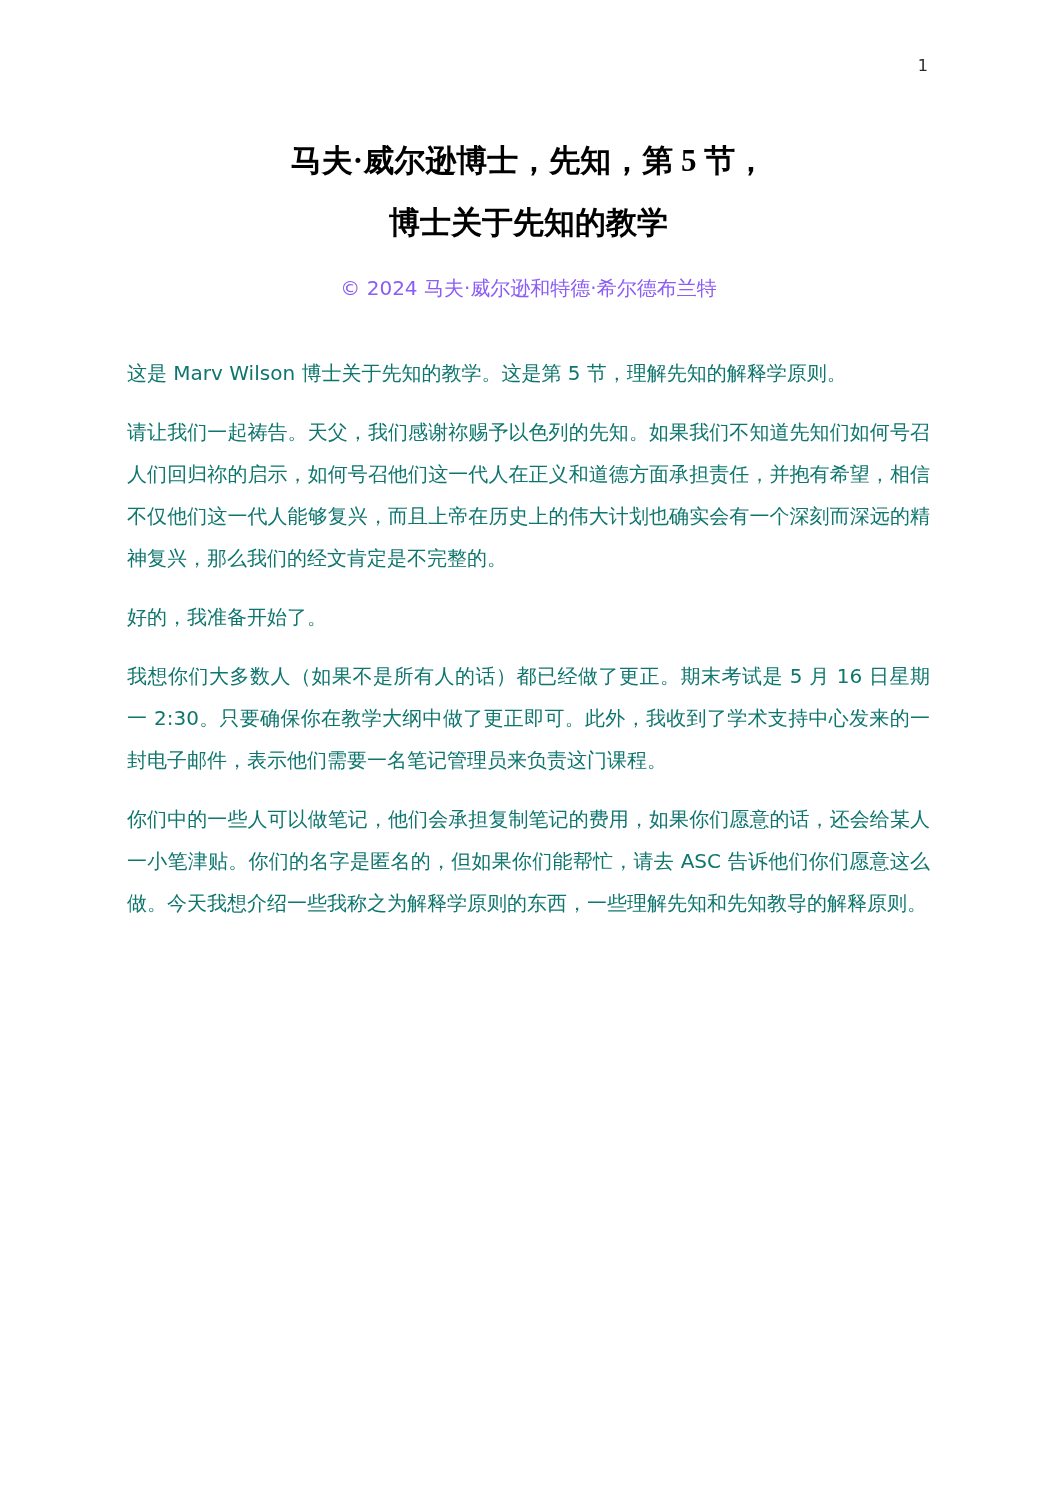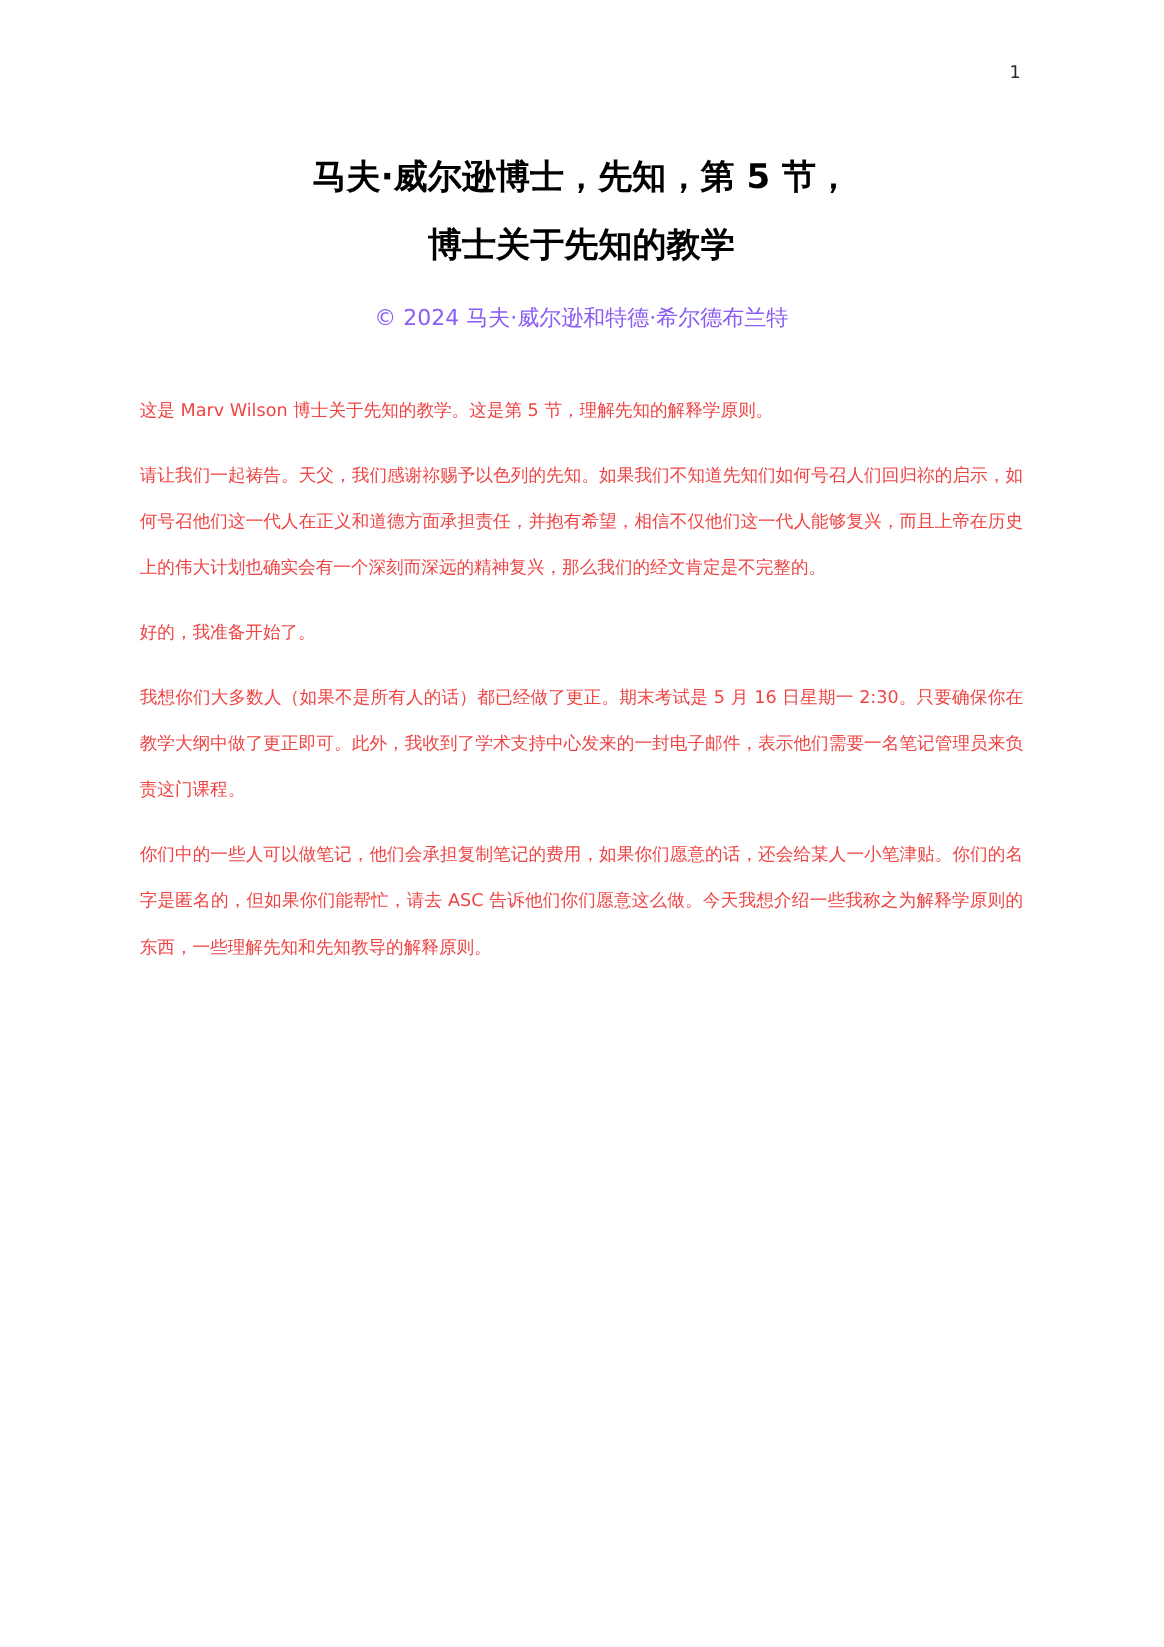--- a/index.html
+++ b/index.html
@@ -28,39 +28,40 @@
     line-height: 1;
     margin-right: 2px;
   }
   .doc-title {
     margin-top: 56px;
     text-align: center;
     font-weight: bold;
     color: #000000;
     font-size: 31px;
     line-height: 2.0;
+    font-family: Liberation Serif, serif;
   }
   .doc-title .title-line {
     display: block;
   }
   .copyright-line {
     margin-top: 14px;
     text-align: center;
     font-size: 20px;
     color: #8b5cf6;
   }
   .doc-body {
     margin-top: 50px;
   }
   .doc-body p {
-    font-size: 16px;
+    font-size: 20px;
     line-height: 42px;
     text-align: justify;
     margin: 0 0 17px 0;
-    color: #ef4444;
+    color: #0f766e;
     word-break: normal;
   }
 </style>
 </head>
 <body>
 
 <div class="page">
 
   <div class="page-number">1</div>
 

